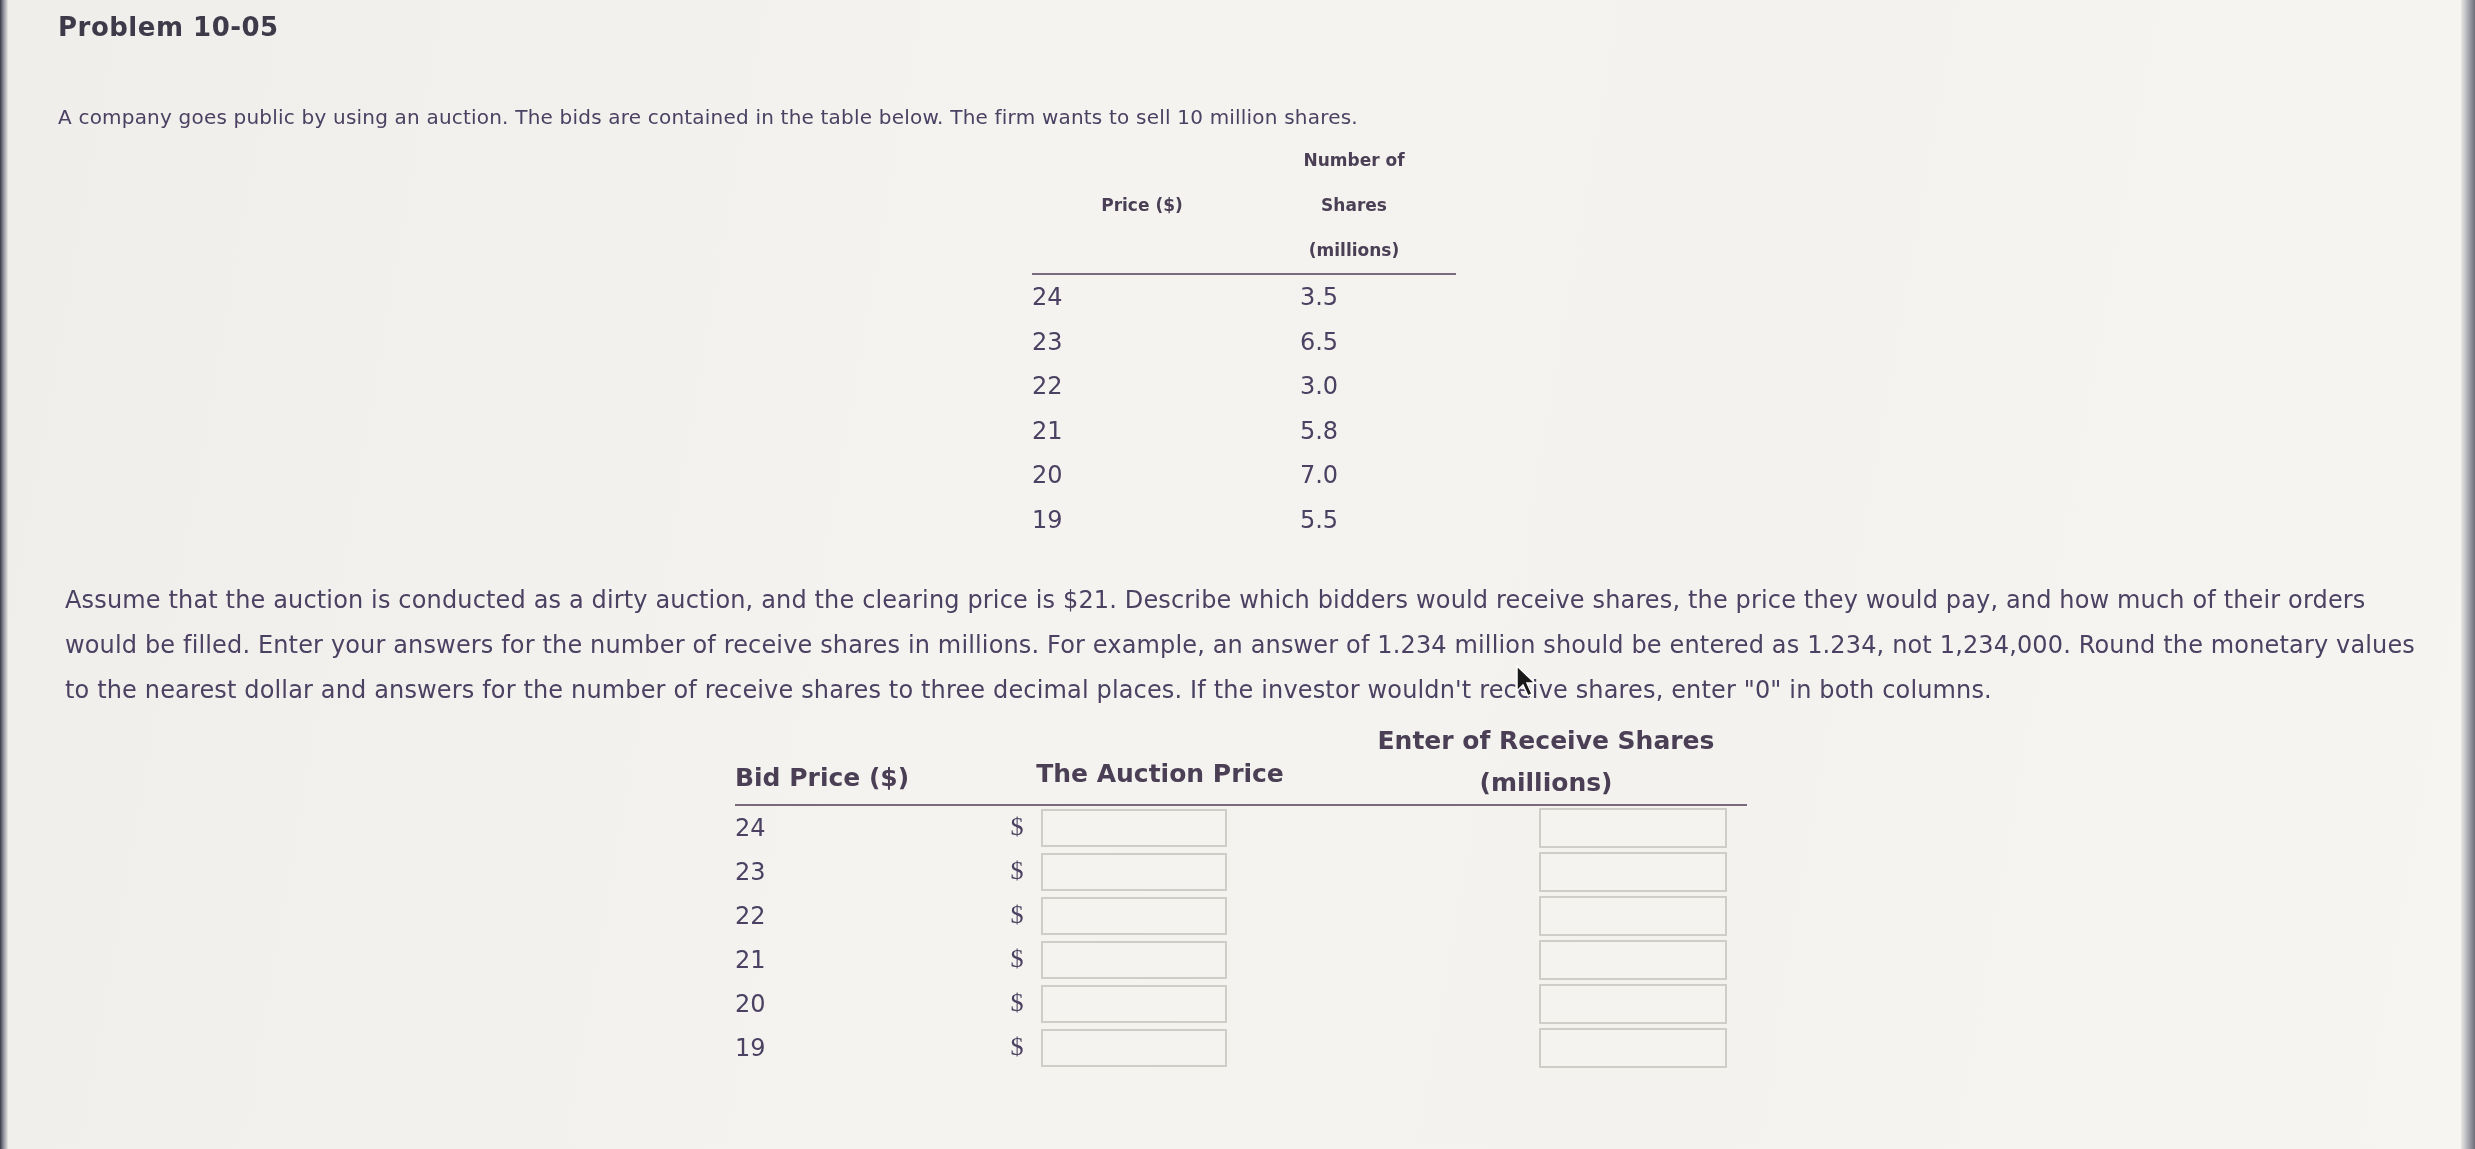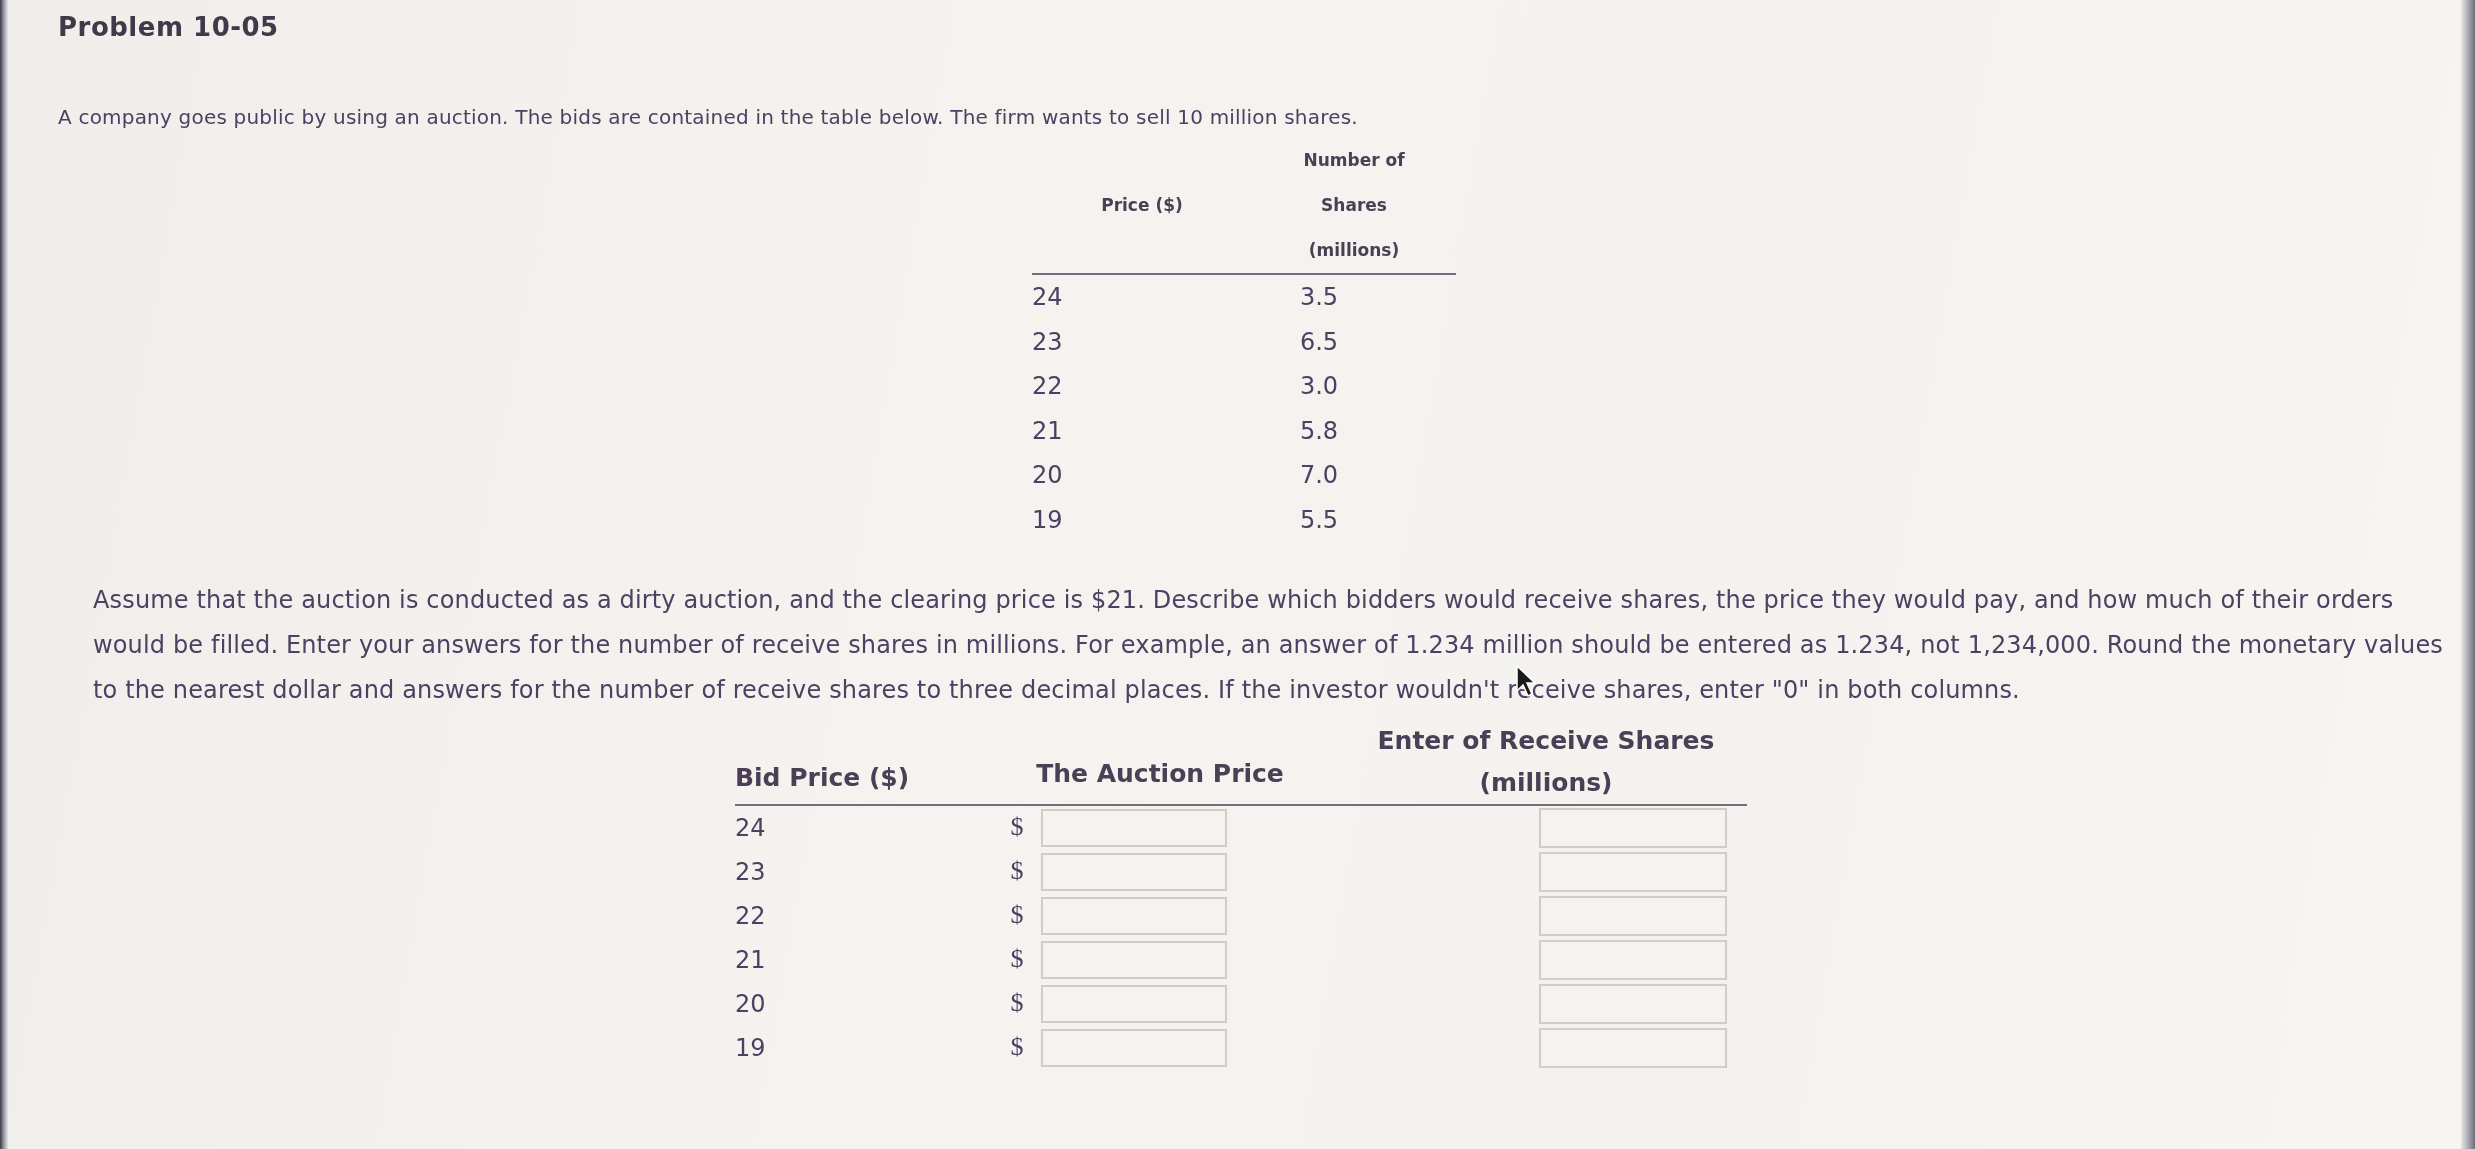--- a/index.html
+++ b/index.html
@@ -76,21 +76,20 @@
     .bids-table td.shares { text-align: center; padding-right: 70px; }
 
     .question {
       position: absolute;
       left: 65px; top: 578px;
       width: 2360px;
       font-size: 24px;
       line-height: 45px;
       color: #4b4162;
       letter-spacing: 0.15px;
-      margin-left: 28px;
     }
     
     .answer-table {
       position: absolute;
       left: 735px; top: 720px;
       width: 1012px;
       border-collapse: collapse;
     }
     .answer-table th {
       font-size: 25px;

